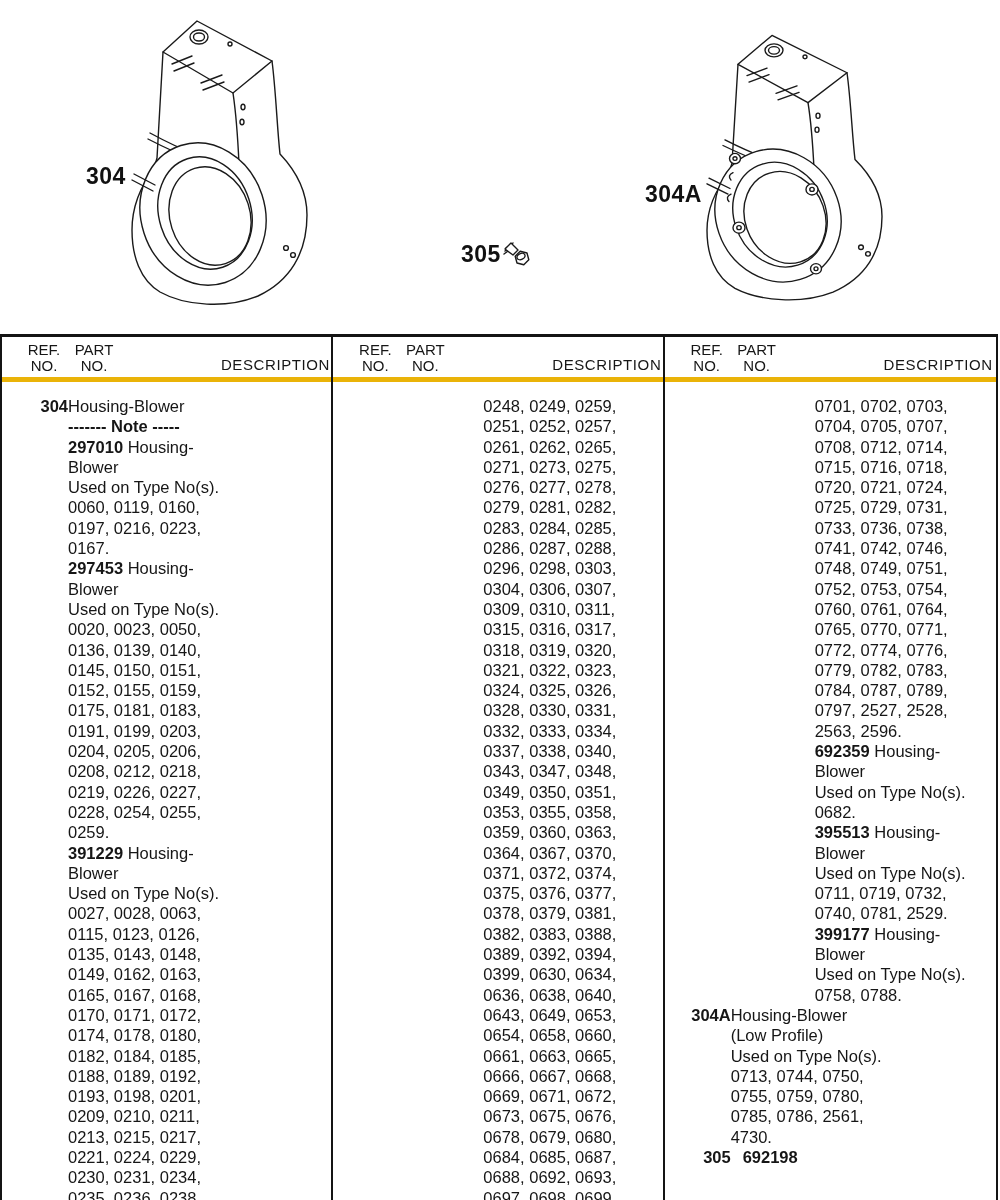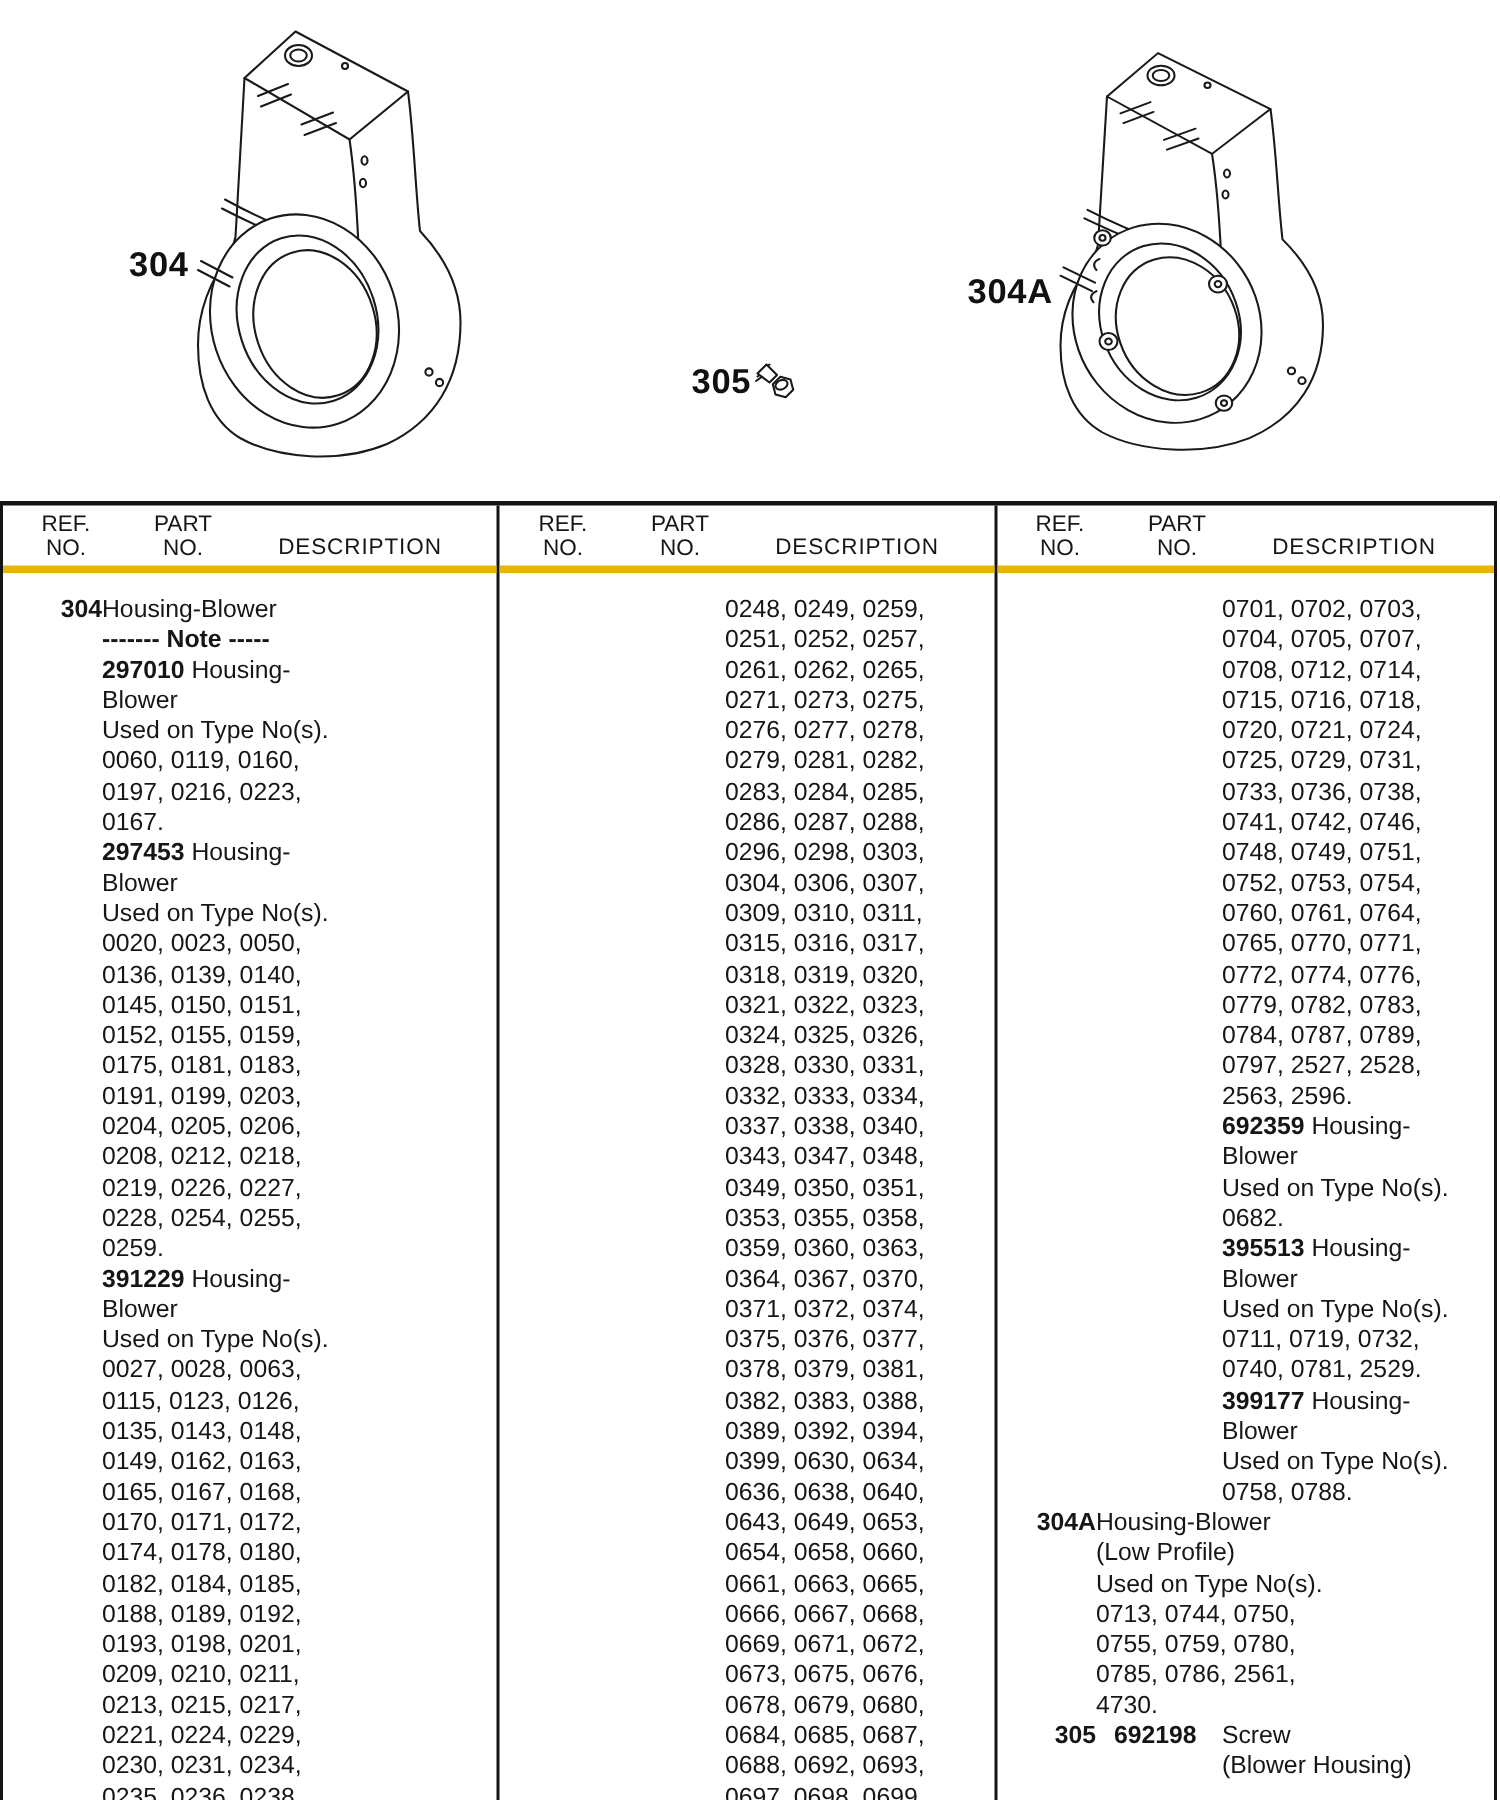--- a/index.html
+++ b/index.html
@@ -20,22 +20,22 @@
     border:2px solid #141414;border-top-width:3px;border-bottom:none;
     display:grid;grid-template-columns:1fr 1fr 1fr;background:#fff;
   }
   .panel{box-sizing:border-box;overflow:hidden;}
   .panel.divider{border-right:2px solid #141414;}
   .phead{
     position:relative;height:40px;border-bottom:5px solid #eab308;
     font-size:15px;line-height:16px;color:#161616;
   }
   .h-ref {position:absolute;left:16px;top:5px;width:52px;text-align:center;}
-  .h-part{position:absolute;left:92px;top:5px;width:56px;text-align:center;}
-  .h-desc{position:absolute;left:148px;bottom:4px;width:180px;text-align:center;letter-spacing:0.6px;}
+  .h-part{position:absolute;left:64px;top:5px;width:56px;text-align:center;}
+  .h-desc{position:absolute;left:148px;bottom:4px;width:180px;text-align:right;letter-spacing:0.6px;}
   .pbody{padding:14px 0 0 8px;font-size:16.5px;line-height:20.3px;}
   .entry{display:grid;grid-template-columns:58px 84px 1fr;}
   .refcell{text-align:right;font-weight:bold;white-space:nowrap;}
   .partcell{padding-left:12px;font-weight:bold;white-space:nowrap;}
   .desccell{min-width:0;}
   .dline{white-space:nowrap;}
   svg .ln{fill:none;stroke:#1a1a1a;stroke-width:1.4;stroke-linecap:round;}
   svg .shp{fill:#ffffff;stroke:#1a1a1a;stroke-width:1.4;stroke-linejoin:round;}
 </style>
 </head>
@@ -280,22 +280,18 @@
               <div class="dline">Used on Type No(s).</div>
               <div class="dline">0713, 0744, 0750,</div>
               <div class="dline">0755, 0759, 0780,</div>
               <div class="dline">0785, 0786, 2561,</div>
               <div class="dline">4730.</div>
             </div>
           </div>
           <div class="entry">
             <div class="refcell">305</div>
             <div class="partcell">692198</div>
-            <div class="desccell">
-              <div class="dline">Screw</div>
-              <div class="dline">(Blower Housing)</div>
-            </div>
           </div>
         </div>
     </section>
 
   </div>
 </div>
 
 </body></html>

